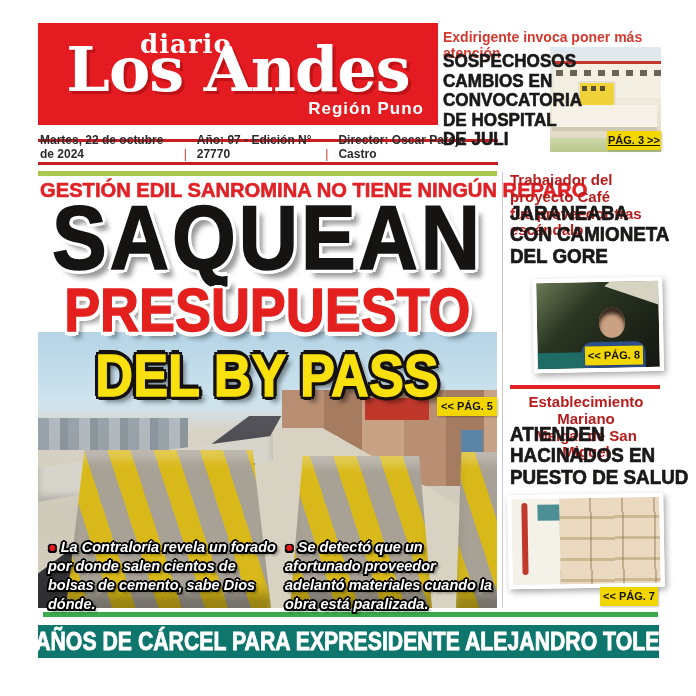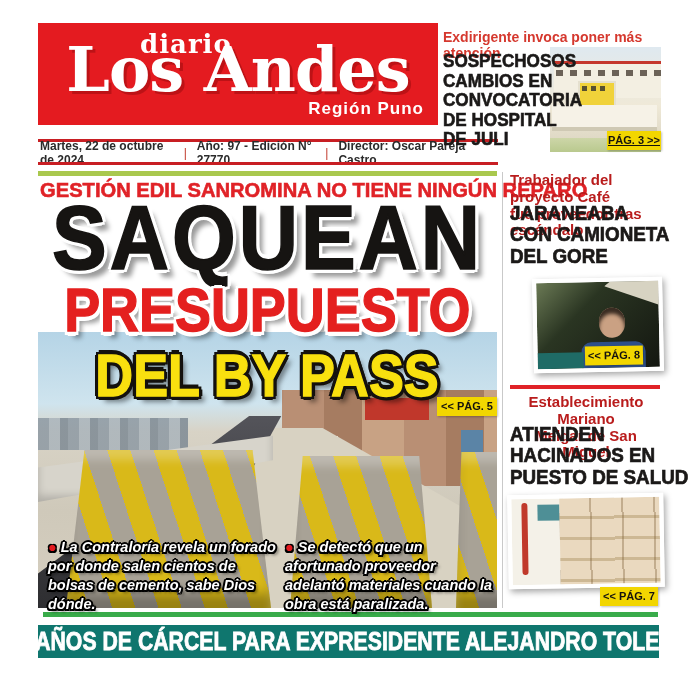--- a/index.html
+++ b/index.html
@@ -7,21 +7,21 @@
   .abs{position:absolute;}
 
   
   .masthead{left:38px;top:23px;width:400px;height:102px;background:#e41b20;}
   .mh-tagline{left:102px;top:6px;color:#fff;font-family:"DejaVu Serif","Liberation Serif",serif;font-size:26px;font-weight:700;letter-spacing:1px;}
   .mh-title{left:0;top:16px;width:100%;text-align:center;color:#fff;font-family:"DejaVu Serif","Liberation Serif",serif;font-size:62px;font-weight:700;letter-spacing:-1px;line-height:1;text-shadow:3px 3px 0 rgba(100,0,0,.30);}
   .mh-region{right:14px;bottom:6px;color:#ffffff;font-size:17px;font-weight:700;letter-spacing:1px;}
 
   
   .rule-red-1{left:38px;top:139px;width:460px;height:3px;background:#c81e23;}
-  .dateline{left:40px;top:145px;width:430px;height:16px;font-size:12px;font-weight:700;color:#2b2b2b;display:flex;align-items:center;}
+  .dateline{left:40px;top:145px;width:430px;height:16px;font-size:12px;font-weight:700;color:#2b2b2b;display:flex;align-items:flex-end;}
   .dl-sep{color:#c0392b;margin:0 10px;font-weight:400;}
   .rule-red-2{left:38px;top:162px;width:460px;height:3px;background:#c81e23;}
 
   
   .ts-kicker{left:443px;top:29px;color:#d5382e;font-size:14px;font-weight:700;}
   .hospital-photo{left:550px;top:47px;width:111px;height:105px;background:linear-gradient(180deg,#dfe9f0 0%,#efe9d8 55%,#d9d3be 100%);overflow:hidden;}
   .hp-back{position:absolute;left:4px;top:14px;width:108px;height:34px;background:#f3efe2;border-top:3px solid #c5372c;}
   .hp-back:after{content:"";position:absolute;left:2px;top:6px;width:100%;height:6px;background:repeating-linear-gradient(90deg,#6b6257 0 7px,transparent 7px 14px);}
   .hp-mid{position:absolute;left:28px;top:34px;width:34px;height:30px;background:#f0d23a;border:2px solid #e5e0cf;}
   .hp-mid:after{content:"";position:absolute;left:2px;top:3px;width:26px;height:5px;background:repeating-linear-gradient(90deg,#57502f 0 5px,transparent 5px 9px);}

